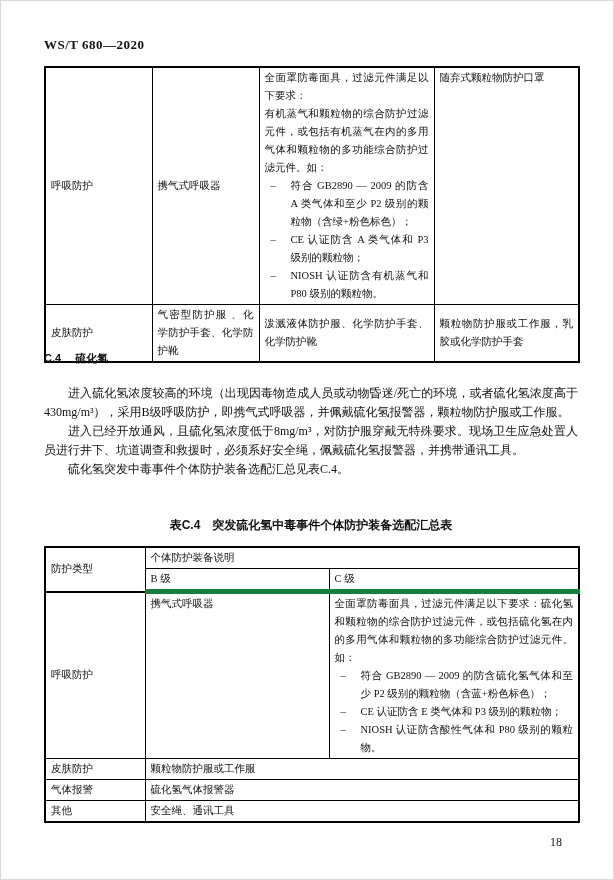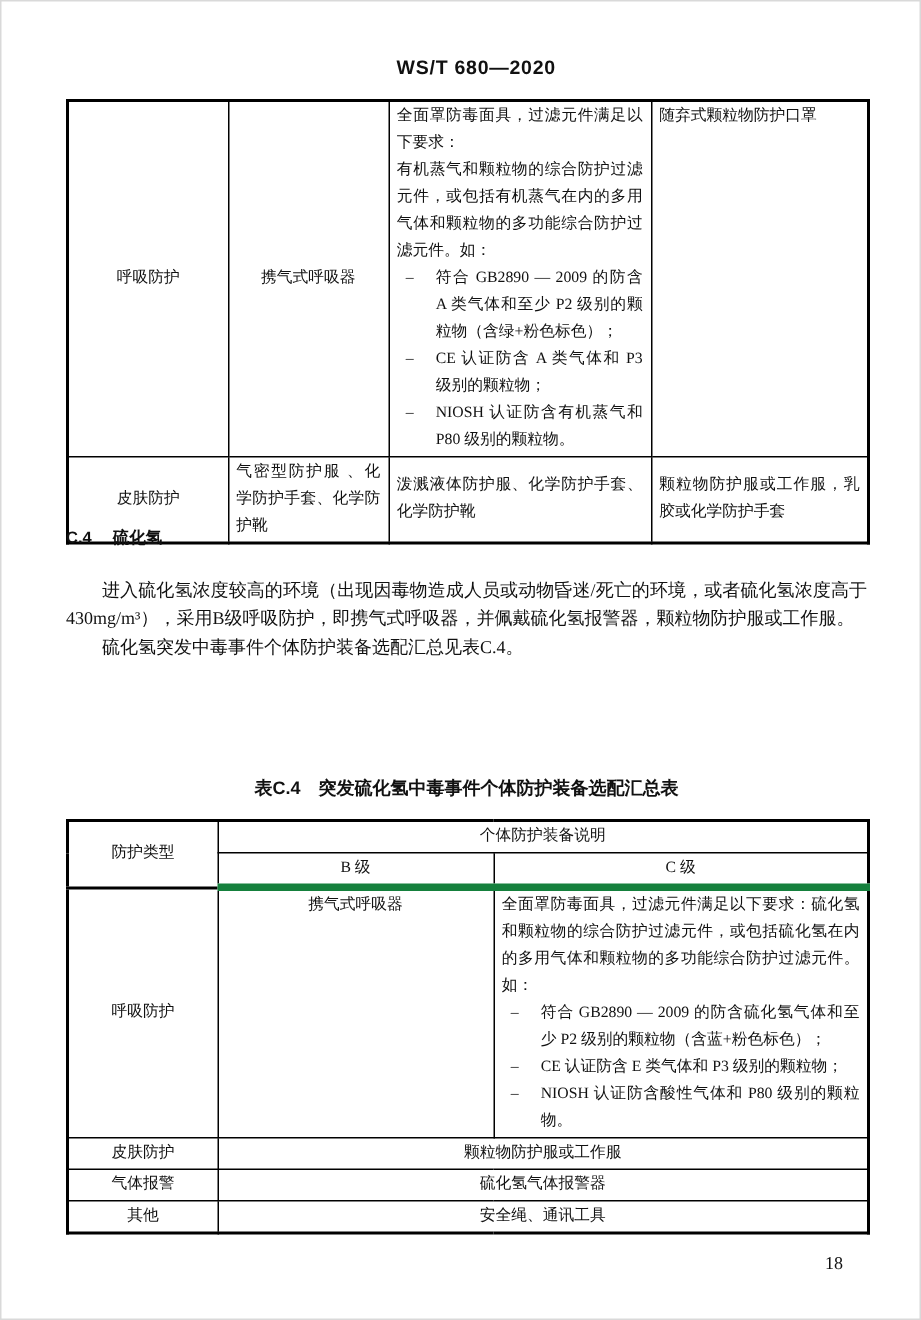--- a/index.html
+++ b/index.html
@@ -9,40 +9,40 @@
     width:614px; height:880px;
     margin:0 auto;
     background:#ffffff;
     border:1px solid #d9d9d9;
     font-family:"Liberation Serif","DejaVu Serif",serif;
     color:#111;
     overflow:hidden;
   }
   .doc-header {
     position:absolute; top:36px; left:43px; width:547px;
-    text-align:center;
-    font-family:Liberation Sans, sans-serif;
+    text-align:left;
+    font-family:Liberation Serif, serif;
     font-size:13px; font-weight:700; letter-spacing:0.5px;
   }
   table {
     border-collapse:collapse; table-layout:fixed;
     width:534px;
     font-size:10.5px; line-height:18px;
   }
   .t1 { position:absolute; top:65px; left:43px; }
   .t2 { position:absolute; top:545px; left:43px; }
   td, th {
     border:1px solid #000;
     padding:1px 5px;
     vertical-align:middle;
     font-weight:normal;
     text-align:justify;
   }
   table { border:2px solid #000; }
-  .c-center { text-align:center; }
+  .c-center { }
   .v-top { vertical-align:top;margin-top:47px; }
   .t2 .hdr-sep td, .t2 .hdr-sep th { border-bottom:5px solid #15803d; }
   .dash-item { display:flex; }
   .dash-item .marker { flex:0 0 26px; padding-left:6px; }
   .dash-item .itext { flex:1 1 auto; text-align:justify; }
   .section-heading {
     position:absolute; top:350px; left:43px;
     font-family:"Liberation Sans","DejaVu Sans",sans-serif;
     font-size:11px; font-weight:700;
   }
@@ -108,20 +108,21 @@
     </tr>
   </tbody>
     </table>
 
   <div class="section-heading">
     <span>C.4</span><span class="gap"></span><span>硫化氢</span>
   </div>
 
   <div class="body-paras">
     <p>进入硫化氢浓度较高的环境（出现因毒物造成人员或动物昏迷/死亡的环境，或者硫化氢浓度高于430mg/m³），采用B级呼吸防护，即携气式呼吸器，并佩戴硫化氢报警器，颗粒物防护服或工作服。</p>
+    <p>进入已经开放通风，且硫化氢浓度低于8mg/m³，对防护服穿戴无特殊要求。现场卫生应急处置人员进行井下、坑道调查和救援时，必须系好安全绳，佩戴硫化氢报警器，并携带通讯工具。</p>
     <p>硫化氢突发中毒事件个体防护装备选配汇总见表C.4。</p>
   </div>
 
   <div class="table-caption">
     <span>表C.4</span><span class="gap"></span><span>突发硫化氢中毒事件个体防护装备选配汇总表</span>
   </div>
 
   <table class="t2">
     <colgroup>
         <col style="width:100px">

